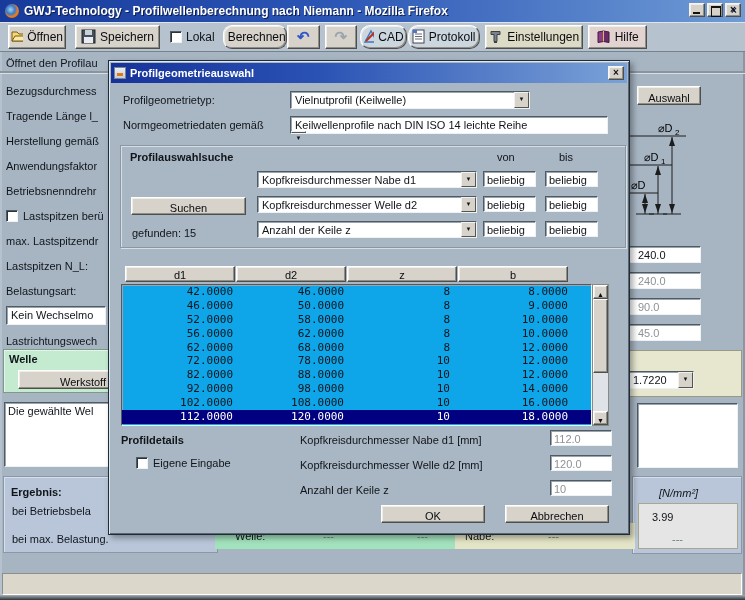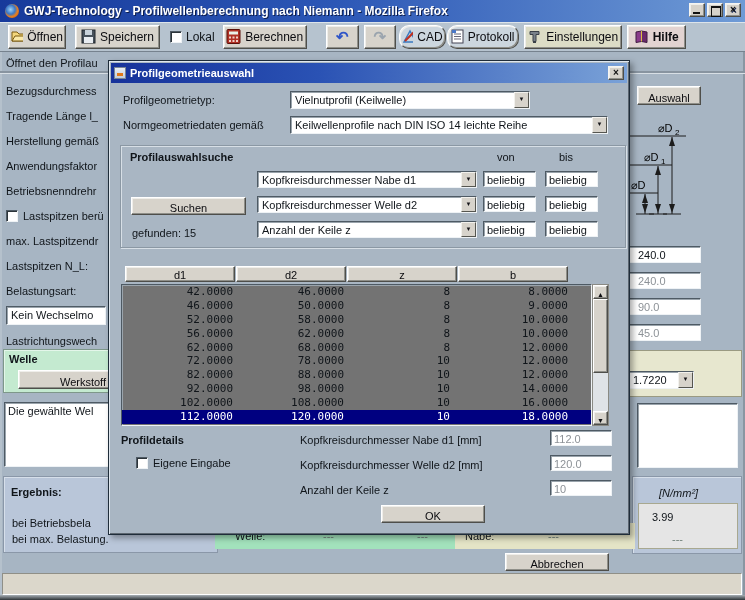--- a/index.html
+++ b/index.html
@@ -115,41 +115,41 @@
   .groupbox{position:absolute;left:9px;top:62px;width:506px;height:103px;
     border:1px solid #8b98a4;box-shadow:1px 1px 0 #d7dfe6, inset 1px 1px 0 #d7dfe6;}
   .search-rows{position:absolute;left:136px;top:25px;width:350px;}
   .srow{position:relative;height:25px;}
   .srow .combo{position:absolute;left:0;top:0;width:220px;height:17px;}
   .srow .von{position:absolute;left:226px;top:0;width:53px;height:16px;}
   .srow .bis{position:absolute;left:288px;top:0;width:53px;height:16px;}
   .suchen-btn{position:absolute;left:10px;top:51px;width:115px;height:18px;}
   .tbl-headers{position:absolute;left:14px;top:183px;display:flex;gap:1px;}
   .tbl-headers .btn{width:110px;height:16px;}
-  .tbl-body{position:absolute;left:10px;top:201px;width:471px;height:142px;background:#737373;
+  .tbl-body{position:absolute;left:10px;top:201px;width:471px;height:142px;background:#0ea5e9;
     border:1px solid;border-color:#4e5a64 #eef2f5 #eef2f5 #4e5a64;box-shadow:inset 1px 1px 0 #9aa4ac;overflow:hidden;}
   .trow{display:flex;height:13.9px;line-height:13.9px;font-family:"DejaVu Sans Mono",monospace;font-size:11px;}
   .trow.selected{background:#000080;color:#fff;}
   .trow .c{text-align:right;padding-right:3px;flex:0 0 auto;}
   .c1{width:114px;}.c2{width:111px;}.c3{width:111px;padding-right:8px !important;}.c4{width:111px;padding-right:1px !important;}
   .sb{position:absolute;left:481px;top:201px;width:17px;height:142px;background:#dfe3e7;
     border:1px solid #8a8a84;}
   .sb-btn{position:absolute;left:0;width:15px;height:14px;font-size:7px;}
   .sb-up{top:0;}
   .sb-up::after{content:"▲";}
   .sb-down{bottom:0;}
   .sb-down::after{content:"▼";}
   .sb-thumb{position:absolute;left:0;top:14px;width:15px;height:74px;background:#d7d3cb;
     border:1px solid;border-color:#ffffff #4e4e4a #4e4e4a #ffffff;box-shadow:inset -1px -1px 0 #8f8f89;}
   .detail-rows{position:absolute;left:189px;top:346px;width:320px;}
   .drow{position:relative;height:25px;}
   .drow .dlabel{position:absolute;left:0;top:5px;white-space:nowrap;}
   .drow .dinput{position:absolute;left:250px;top:1px;width:62px;height:16px;}
   .ok-btn{position:absolute;left:270px;top:422px;width:104px;height:18px;}
-  .cancel-btn{position:absolute;left:394px;top:422px;width:104px;height:18px;margin-top:48px;}
+  .cancel-btn{position:absolute;left:394px;top:422px;width:104px;height:18px;}
   .eigene-row{position:absolute;left:25px;top:374px;display:flex;align-items:center;gap:5px;}
 </style>
 </head>
 <body>
 
 <div id="screen">
 
   <div class="abs titlebar">
     <span class="ff-icon"></span>
     <span>GWJ-Technology - Profilwellenberechnung nach Niemann - Mozilla Firefox</span>
@@ -173,21 +173,21 @@
           <rect x="1" y="1" width="13" height="13" fill="#46505a" stroke="#20262c"></rect>
           <rect x="4" y="1" width="7" height="5" fill="#c8d2da"></rect>
           <rect x="3" y="8" width="9" height="6" fill="#e8ecf0"></rect>
         </svg>
       <span>Speichern</span>
     </div>
     <div class="lokal-wrap" style="margin-right:8px;">
       <span class="cb"></span>
       <span>Lokal</span>
     </div>
-    <div class="tbtn" style="width:84px;margin-right:19px;">
+    <div class="tbtn" style="width:64px;margin-right:0;border-radius:9px;">
       <svg width="15" height="15">
           <rect x="1" y="0.5" width="13" height="14" rx="1" fill="#b03024" stroke="#5a100a"></rect>
           <rect x="3" y="2.5" width="9" height="3" fill="#e8f0e8"></rect>
           <g fill="#f0d0c8">
             <rect x="3" y="7.5" width="2" height="2"></rect>
             <rect x="6.5" y="7.5" width="2" height="2"></rect>
             <rect x="10" y="7.5" width="2" height="2"></rect>
             <rect x="3" y="11" width="2" height="2"></rect>
             <rect x="6.5" y="11" width="2" height="2"></rect>
             <rect x="10" y="11" width="2" height="2"></rect>
@@ -218,21 +218,21 @@
         </svg>
       <span>Protokoll</span>
     </div>
     <div class="tbtn tint-green" style="width:98px;margin-right:5px;">
       <svg width="15" height="15">
           <path d="M3 2.5 h9 v3 h-3 v7 h-3 v-7 H3 Z" fill="#7a828a" stroke="#3a4048"></path>
           <rect x="6" y="12" width="3" height="2" fill="#3a4048"></rect>
         </svg>
       <span>Einstellungen</span>
     </div>
-    <div class="tbtn tint-pink" style="width:59px;font-weight:bold;">
+    <div class="tbtn tint-pink" style="width:59px;">
       <svg width="15" height="15">
           <path d="M2 3 L7.5 2 L7.5 12.5 L2 13.5 Z" fill="#8a3a8a" stroke="#401a40"></path>
           <path d="M7.5 2 L13 3 L13 13.5 L7.5 12.5 Z" fill="#6a2a6a" stroke="#401a40"></path>
           <line x1="7.5" y1="2" x2="7.5" y2="12.5" stroke="#d8c040"></line>
         </svg>
       <span>Hilfe</span>
     </div>
   </div>
 
   <div class="abs status-hint">Öffnet den Profilau</div>
@@ -289,21 +289,21 @@
         <span>Werkstoff</span>
       </div>
   </div>
 
   <div class="abs ta ta-left">
     <span>Die gewählte Wel</span>
   </div>
 
   <div class="abs ergebnis-panel">
     <span class="abs" style="left:7px;top:9px;font-weight:bold;">Ergebnis:</span>
-    <span class="abs" style="left:8px;top:40px;">bei Betriebsbela</span>
+    <span class="abs" style="left:8px;top:28px;">bei Betriebsbela</span>
     <span class="abs" style="left:8px;top:56px;">bei max. Belastung.</span>
   </div>
 
   <div class="abs btn auswahl-btn">
       <span>Auswahl</span>
     </div>
 
   <svg class="abs" style="left:608px;top:106px;" width="134" height="114">
     <g stroke="#1c1c1c" stroke-width="1" fill="none">
       <line x1="4" y1="30" x2="78" y2="30"></line>
@@ -373,21 +373,21 @@
     </div>
     <div class="dlg-body">
 
       <span class="dlg-label" style="left:12px;top:11px;">Profilgeometrietyp:</span>
       <div class="combo abs" style="left:179px;top:8px;width:240px;height:18px;">
         <span class="combo-text">Vielnutprofil (Keilwelle)</span>
         <span class="combo-btn"></span>
       </div>
 
       <span class="dlg-label" style="left:12px;top:36px;">Normgeometriedaten gemäß</span>
-      <div class="combo abs" style="left:179px;top:33px;width:318px;height:18px;">
+      <div class="combo abs" style="left:179px;top:33px;width:318px;height:18px;flex-direction:column;">
         <span class="combo-text">Keilwellenprofile nach DIN ISO 14 leichte Reihe</span>
         <span class="combo-btn"></span>
       </div>
 
       <div class="groupbox">
         <span class="dlg-label grouplabel" style="left:9px;top:5px;">Profilauswahlsuche</span>
         <span class="dlg-label" style="left:376px;top:5px;">von</span>
         <span class="dlg-label" style="left:438px;top:5px;">bis</span>
         <div class="search-rows">
 

